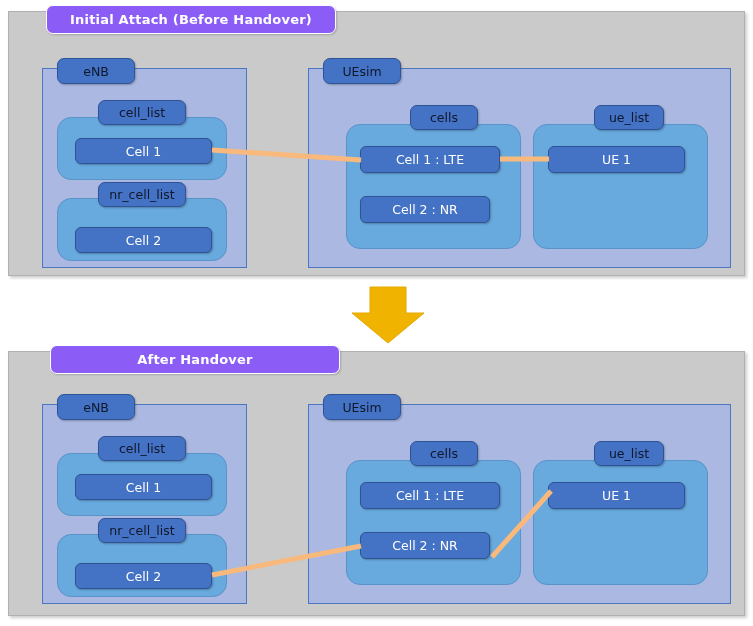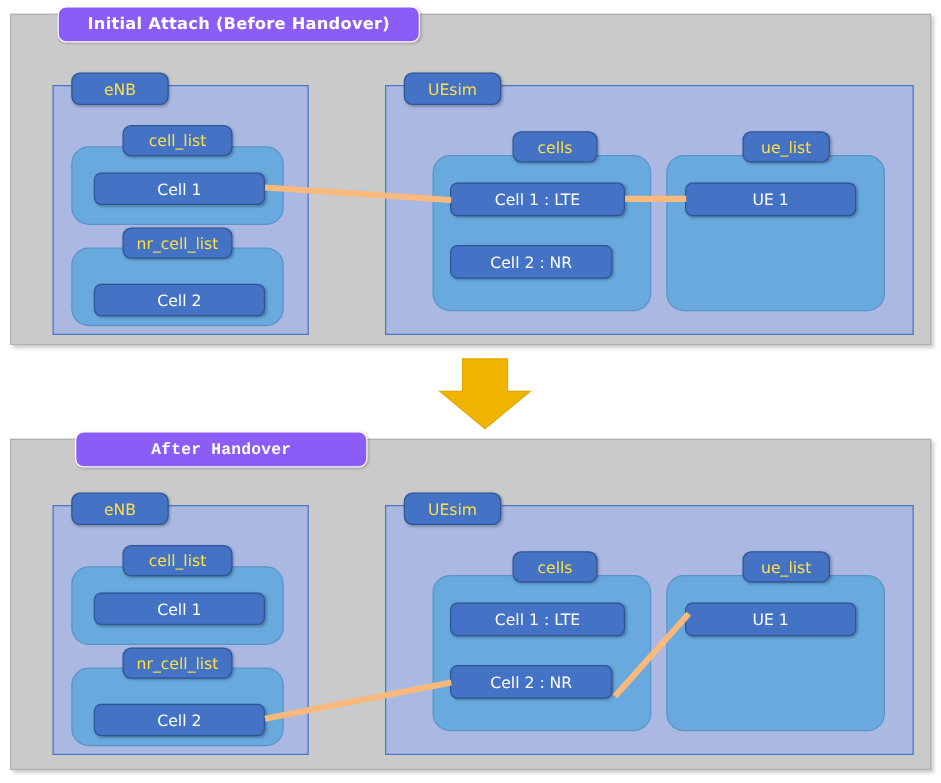--- a/index.html
+++ b/index.html
@@ -36,21 +36,21 @@
     font-size: 13px;
     font-weight: bold;
     display: flex;
     align-items: center;
     justify-content: center;
     box-sizing: border-box;
     box-shadow: 1px 1px 2px rgba(0,0,0,0.18);
     letter-spacing: 0.2px;
   }
   #title-top    { left: 46px; top: 5px;   width: 290px; height: 29px; }
-  #title-bottom { left: 60px; top: 345px; width: 234px; height: 29px; font-family: Liberation Mono, monospace; }
+  #title-bottom { left: 50px; top: 345px; width: 290px; height: 29px; }
 
   
   .outer-box {
     position: absolute;
     background: #aab8e2;
     border: 1px solid #4a77c0;
     box-sizing: border-box;
   }
 
   
@@ -80,21 +80,21 @@
   
   .label-chip {
     position: absolute;
     background: #4472c4;
     border: 1px solid #2f5496;
     border-radius: 7px;
     box-sizing: border-box;
     display: flex;
     align-items: center;
     justify-content: center;
-    color: #fde047;
+    color: #0f172a;
     font-size: 12.5px;
     box-shadow: 1px 1px 2px rgba(0,0,0,0.25);
     z-index: 5;
   }
 
   
   .connector-layer {
     position: absolute;
     left: 0; top: 0;
     width: 753px;

